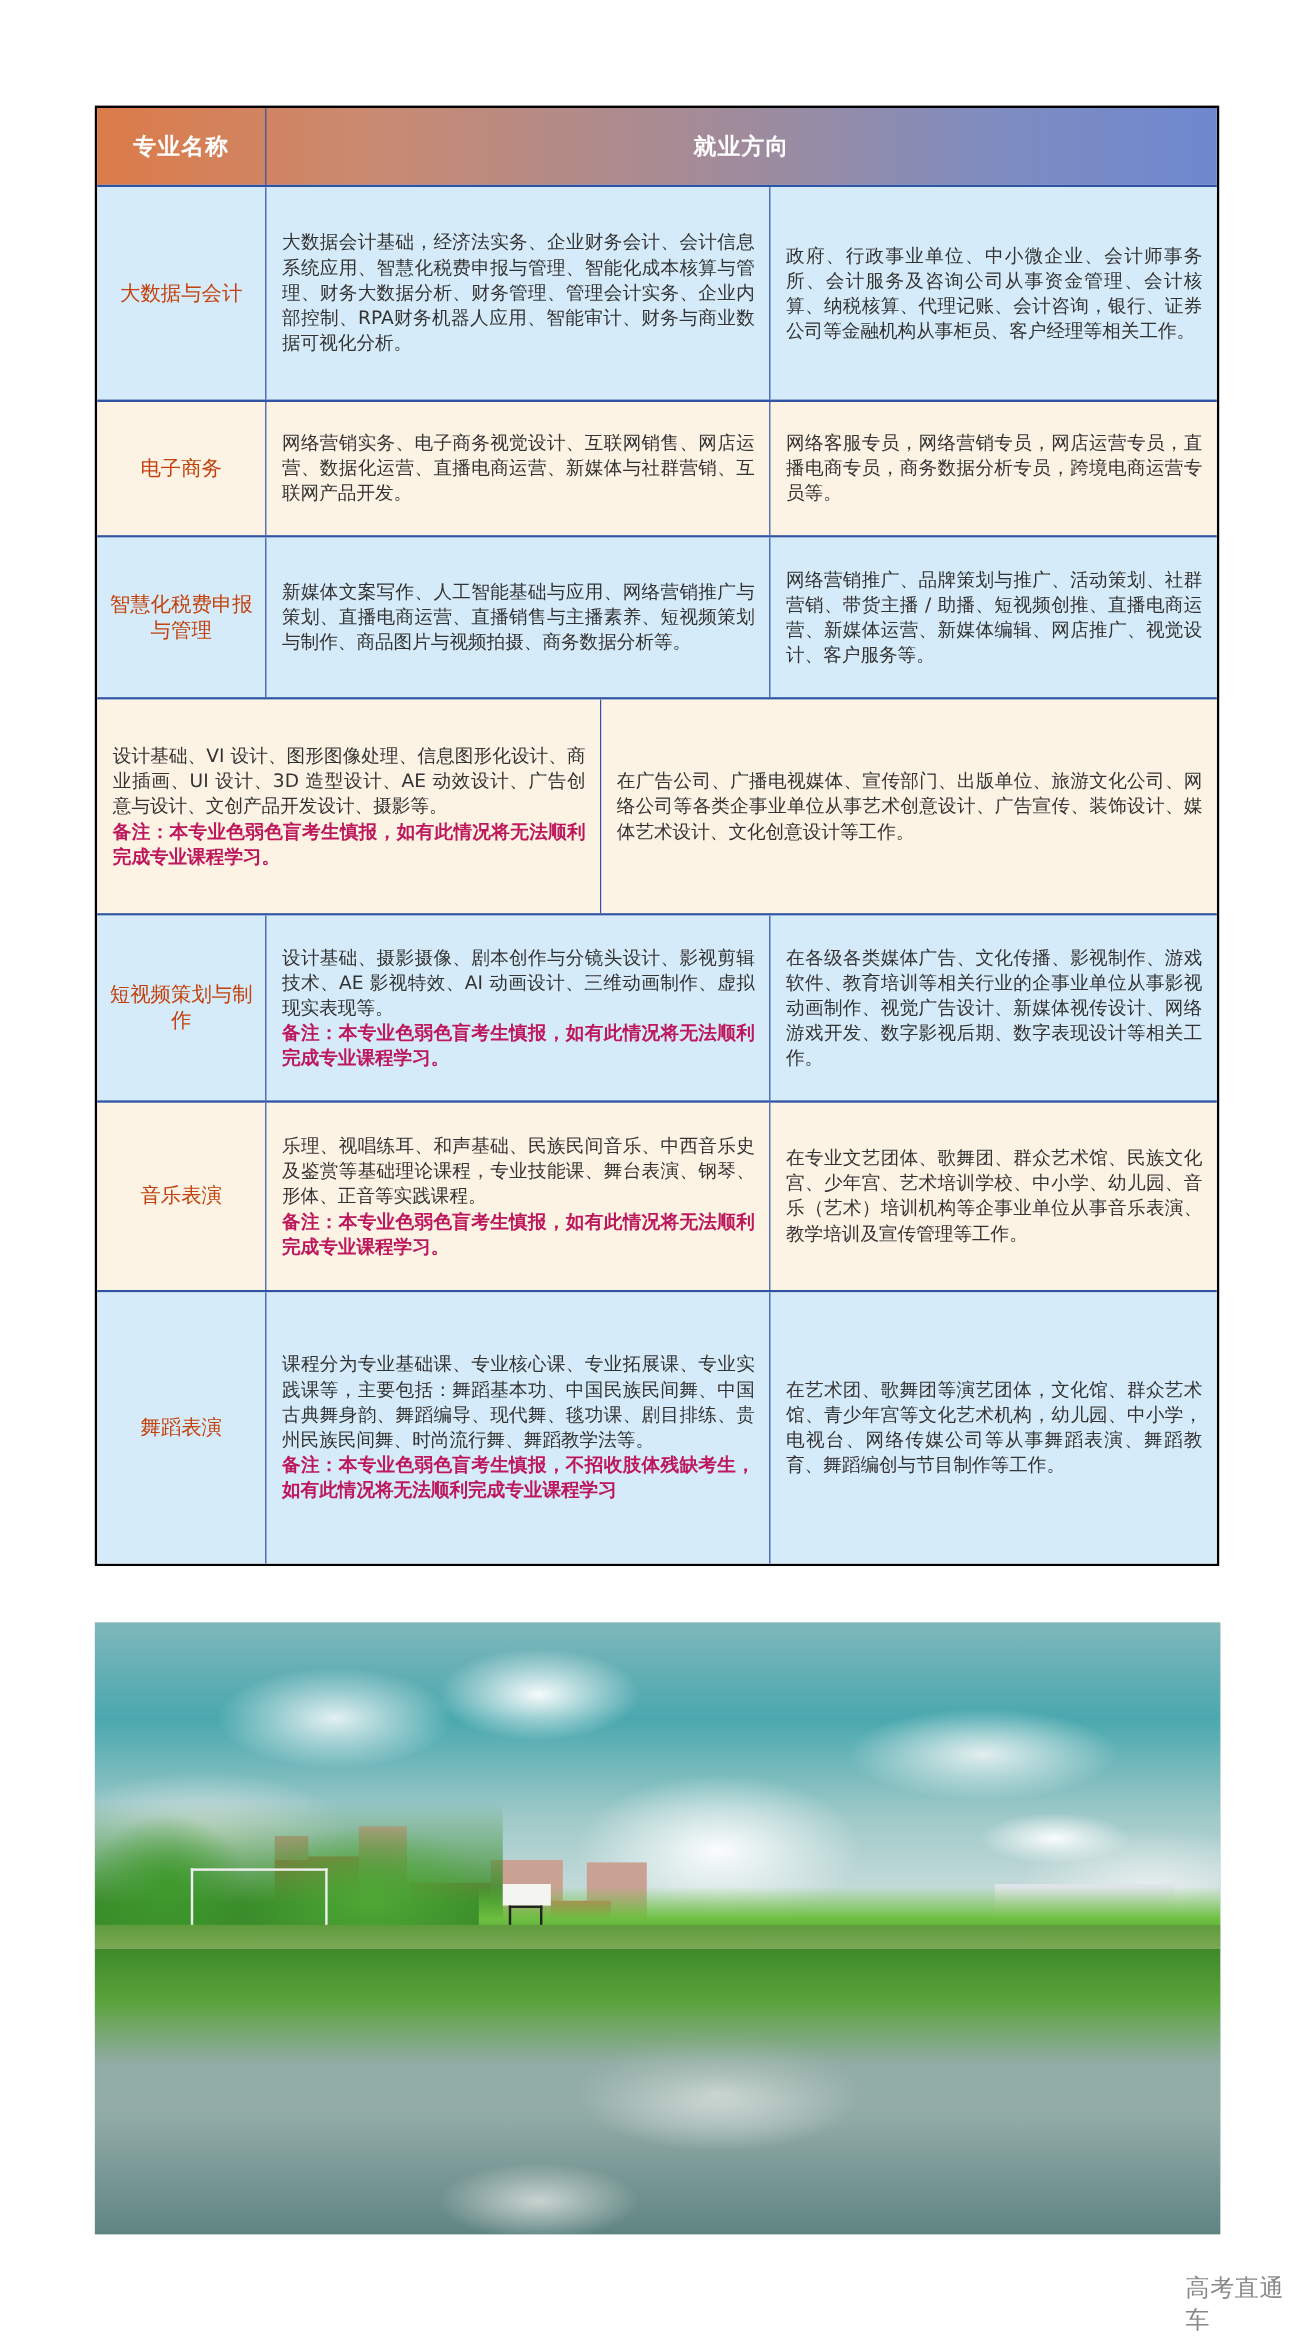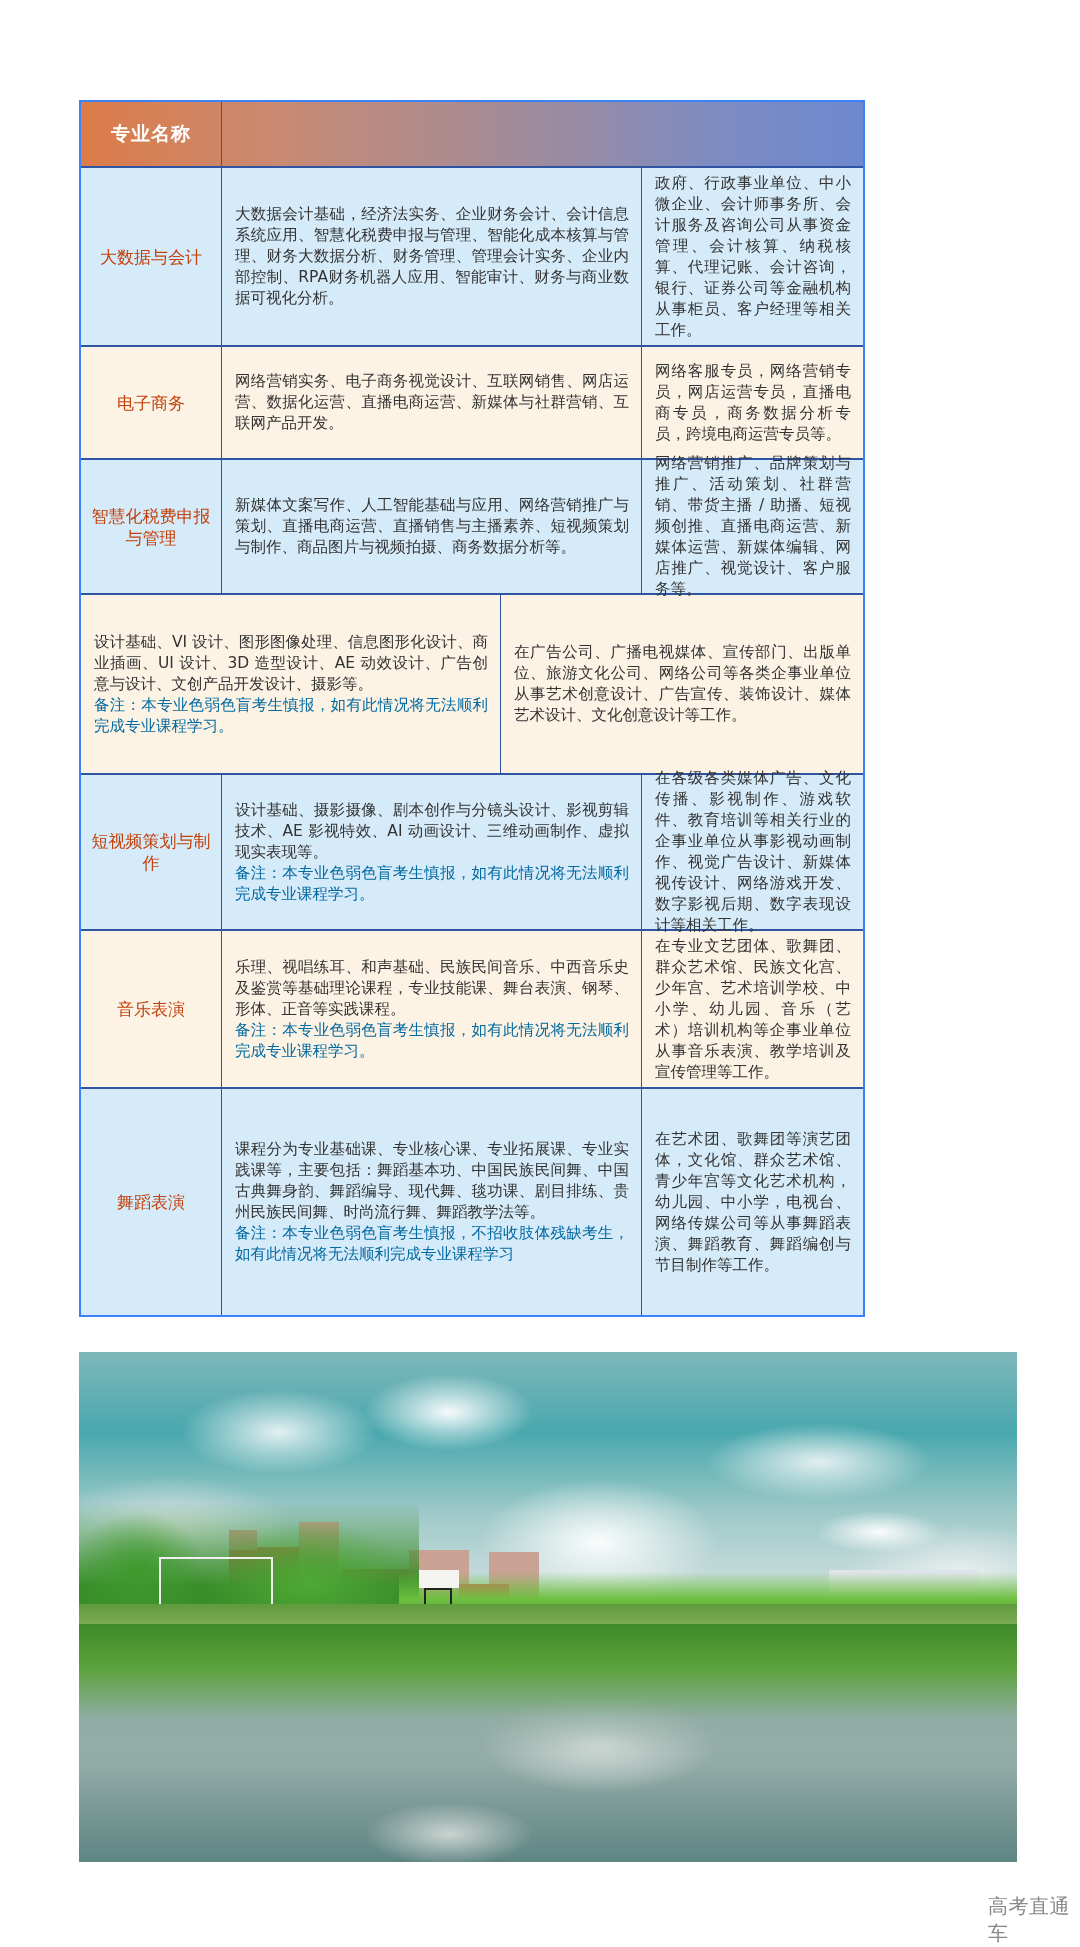--- a/index.html
+++ b/index.html
@@ -1,35 +1,35 @@
 <!DOCTYPE html>
 <html><head>
 <meta charset="utf-8">
 <style>
   html, body { margin: 0; padding: 0; background: #ffffff; }
   body { width: 1080px; height: 1947px; position: relative; overflow: hidden;
          font-family: "DejaVu Sans", "Liberation Sans", sans-serif; color: #2b2b2b; }
-  .table { position: absolute; left: 79px; top: 100px; width: 786px;
-           border: 2px solid #3b82f6; box-sizing: border-box; }
+  .table { position: absolute; left: 79px; top: 88px; width: 937px;
+           border: 2px solid #000000; box-sizing: border-box; }
   .hdr { display: flex; height: 66px;
          background: linear-gradient(90deg, #dc7b48 0%, #c98a72 25%, #a38b98 55%, #7f8cc0 80%, #6e88cf 100%);
          border-bottom: 2px solid #2f54a3; box-sizing: border-box; }
   .hdr div { color: #fff; font-weight: bold; font-size: 19px; display: flex; align-items: center; justify-content: center; letter-spacing: 1px; }
   .c1 { width: 141px; flex: none; border-right: 1.5px solid #2f54a3; box-sizing: border-box; }
   .c2 { width: 420px; flex: none; border-right: 1.5px solid #2f54a3; box-sizing: border-box; }
   .c3 { flex: 1; }
   .row { display: flex; border-bottom: 2px solid #2f54a3; box-sizing: border-box; }
   .row:last-child { border-bottom: none; }
   .row.blue { background: #d6ebf9; }
   .row.cream { background: #fdf3e4; }
   .name { display: flex; align-items: center; justify-content: center; text-align: center;
           font-size: 17px; line-height: 22px; padding: 0 6px; color: #c2410c; }
   .cell { display: flex; flex-direction: column; justify-content: center; padding: 0 12px 0 13px;
           font-size: 15.5px; line-height: 21px; color: #333; text-align: justify; }
-  .note { color: #0369a1; }
+  .note { color: #be185d; font-weight: bold; }
   .photo { position: absolute; left: 79px; top: 1352px; width: 938px; height: 510px; overflow: hidden;
            background: #9fb8b6; }
   .sky { position: absolute; left: 0; top: 0; width: 100%; height: 268px;
          background:
            radial-gradient(ellipse 120px 55px at 370px 60px, rgba(255,255,255,0.95), rgba(255,255,255,0) 70%),
            radial-gradient(ellipse 170px 90px at 520px 190px, rgba(255,255,255,0.95), rgba(255,255,255,0) 70%),
            radial-gradient(ellipse 140px 60px at 200px 80px, rgba(245,248,248,0.9), rgba(255,255,255,0) 70%),
            radial-gradient(ellipse 160px 55px at 740px 110px, rgba(240,245,245,0.9), rgba(255,255,255,0) 70%),
            radial-gradient(ellipse 90px 30px at 800px 180px, rgba(255,255,255,0.95), rgba(255,255,255,0) 70%),
            radial-gradient(ellipse 160px 70px at 880px 220px, rgba(235,240,240,0.9), rgba(255,255,255,0) 70%),
@@ -54,20 +54,21 @@
   .goal { position: absolute; border: 2px solid #f0f0f0; border-bottom: none; }
   .sign { position: absolute; background: #f4f4f0; }
   .watermark { position: absolute; left: 988px; top: 1893px; font-size: 20px; color: #888; letter-spacing: 0.5px; }
 </style>
 </head>
 <body>
 
 <div class="table">
   <div class="hdr">
     <div class="c1">专业名称</div>
+    <div class="c3">就业方向</div>
   </div>
 
   <div class="row blue" style="height:179px">
     <div class="c1 name">大数据与会计</div>
     <div class="c2 cell">
       <span>大数据会计基础，经济法实务、企业财务会计、会计信息系统应用、智慧化税费申报与管理、智能化成本核算与管理、财务大数据分析、财务管理、管理会计实务、企业内部控制、RPA财务机器人应用、智能审计、财务与商业数据可视化分析。</span>
     </div>
     <div class="c3 cell">
       <span>政府、行政事业单位、中小微企业、会计师事务所、会计服务及咨询公司从事资金管理、会计核算、纳税核算、代理记账、会计咨询，银行、证券公司等金融机构从事柜员、客户经理等相关工作。</span>
     </div>

